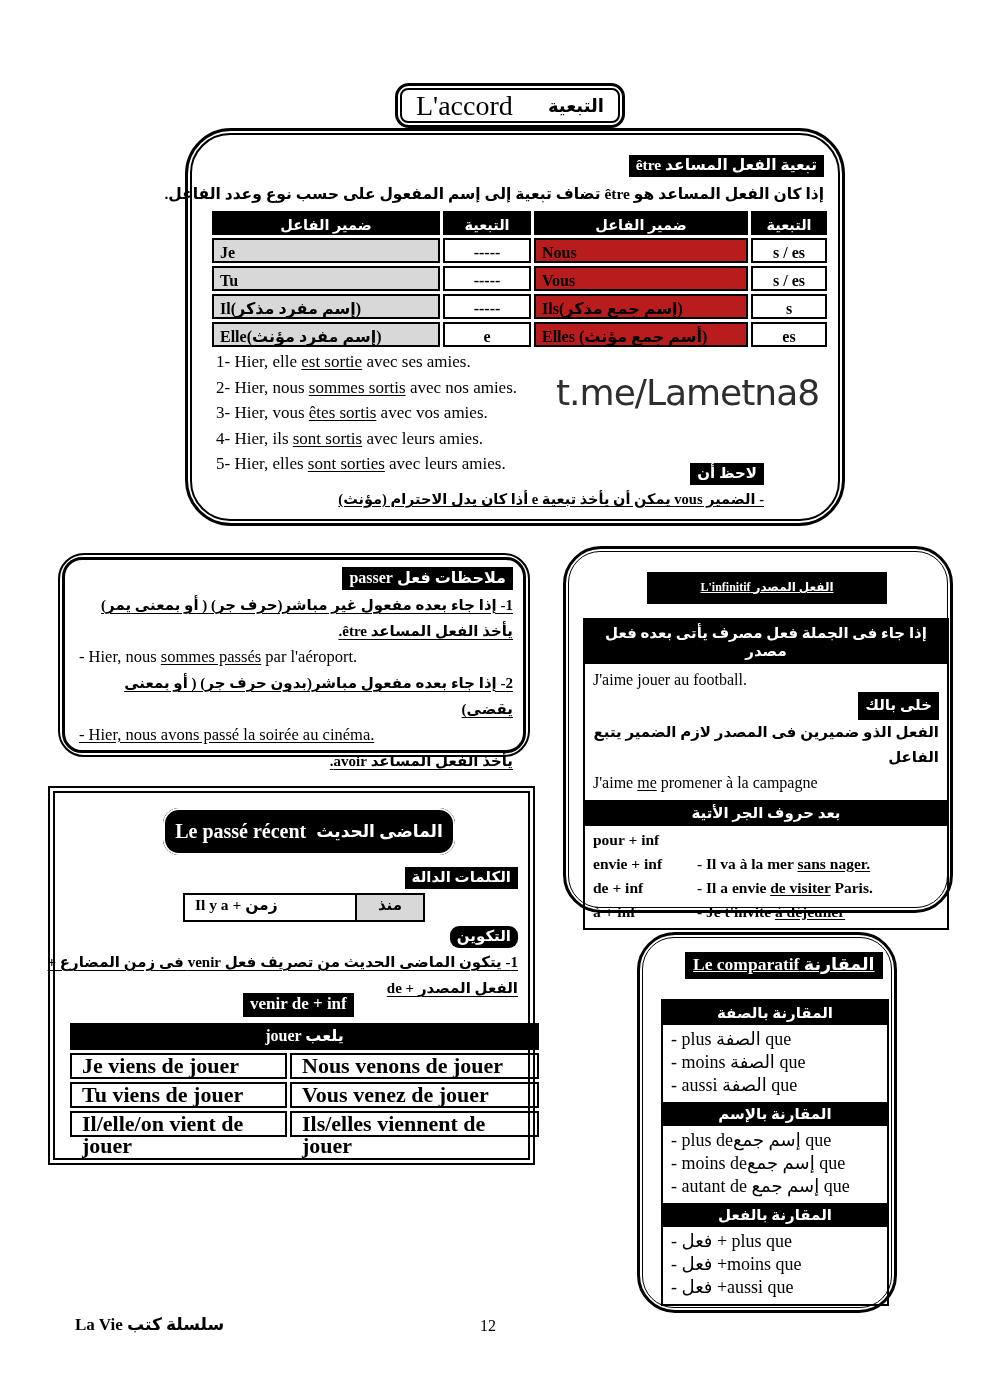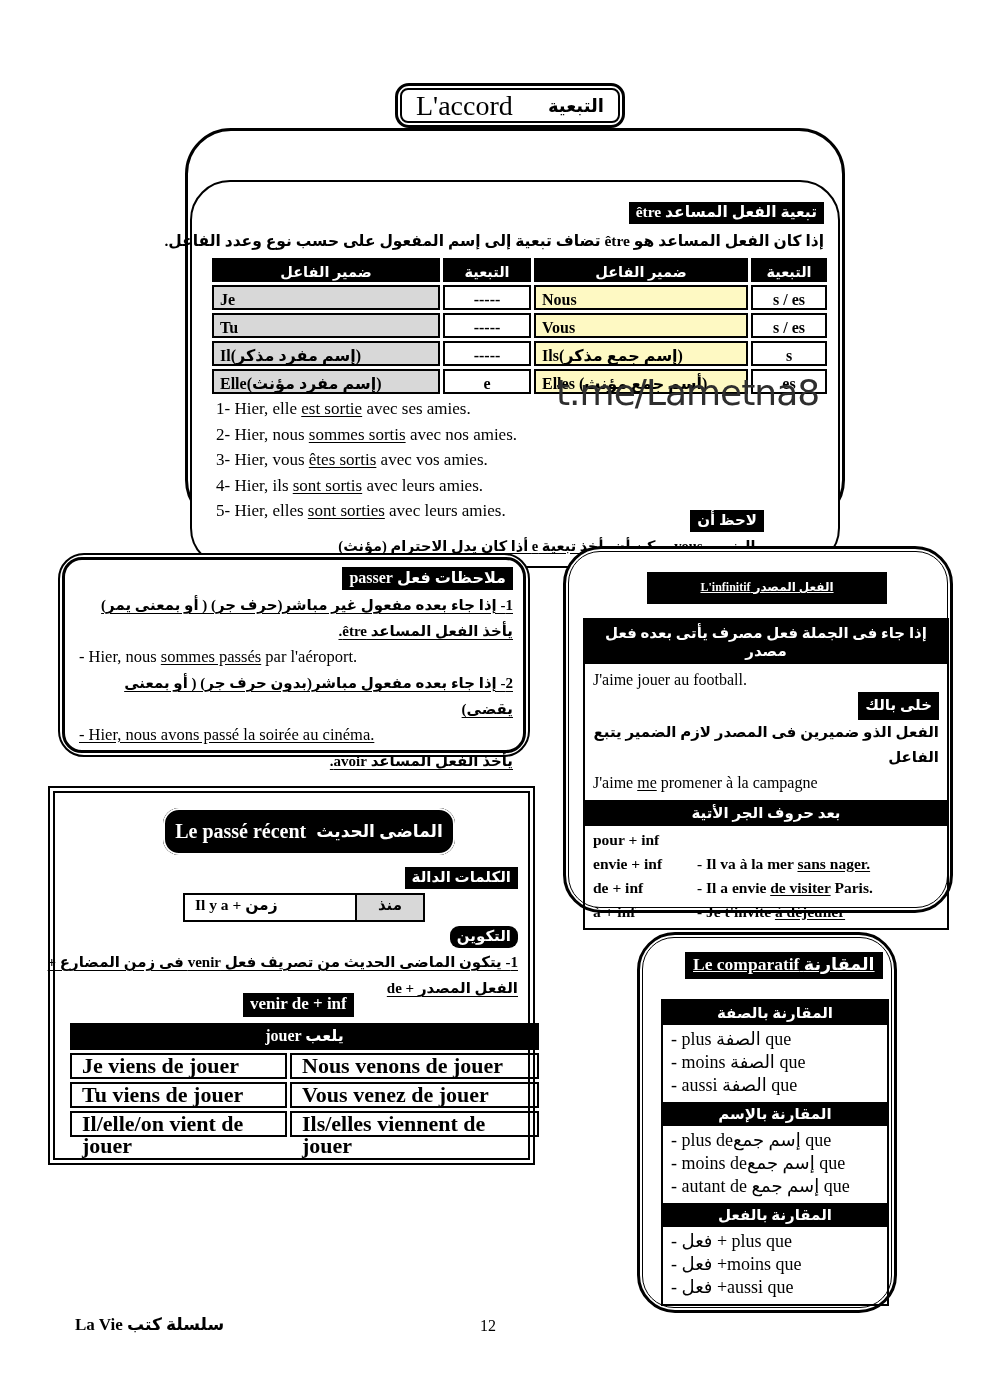--- a/index.html
+++ b/index.html
@@ -4,21 +4,21 @@
 <style>
   * { box-sizing: border-box; margin: 0; padding: 0; }
   html,body { width: 991px; height: 1400px; background:#fff; }
   body { font-family: "Liberation Serif", "DejaVu Sans", serif; color:#000; }
   .page { position: relative; width: 991px; height: 1400px; background:#fff; overflow:hidden; }
   .u { text-decoration: underline; text-underline-offset: 2px; }
 
   
   .dbl { position:absolute; border:2px solid #000; padding:3px; background:#fff; }
   .dbl > .inner { width:100%; height:100%; border:3px solid #000; position:relative; background:#fff; }
-  .rounded { border-radius:46px; } .rounded > .inner { border-radius:40px;margin-top:47px; }
+  .rounded { border-radius:46px; } .rounded > .inner { border-radius:40px; }
   .rounded-sm { border-radius:26px; } .rounded-sm > .inner { border-radius:20px; }
   .rounded-md { border-radius:38px; } .rounded-md > .inner { border-radius:32px; }
 
   
   .title-box { left:395px; top:83px; width:230px; height:45px; border-radius:14px; border-width:3px; padding:2px; z-index:3;}
   .title-box > .inner { border-radius:8px; border-width:2px; display:flex; align-items:center; justify-content:space-between; padding:0 14px; }
   .title-fr { font-size:28px; font-weight:normal; }
   .title-ar { font-size:18px; font-weight:bold; }
 
   .chip { display:inline-block; background:#000; color:#fff; font-weight:bold; padding:1px 7px 3px; }
@@ -27,21 +27,21 @@
   
   .big-box { left:185px; top:128px; width:660px; height:398px; border-width:3px; padding:2px;}
   .big-box > .inner { border-width:2px; }
   .acc-chip { position:absolute; right:14px; top:20px; font-size:15.5px; }
   .acc-intro { position:absolute; right:14px; top:50px; font-size:15.5px; font-weight:bold; white-space:nowrap; }
   .acc-table { position:absolute; left:20px; top:76px; width:616px; }
   .t-row { display:flex; gap:3px; margin-bottom:3px; }
   .t-cell { border:2px solid #000; font-weight:bold; padding:2px 6px; height:25px; line-height:21px; font-size:16px; }
   .t-head .t-cell { background:#000; color:#fff; height:24px; text-align:center; font-size:14.5px; line-height:20px;}
   .c0 { width:228px; background:#d8d8d8; } .c1 { width:88px; background:#fff; text-align:center; }
-  .c2 { width:214px; background:#fef9c3; } .c3 { width:76px; background:#fff; text-align:center; }
+  .c2 { width:214px; background:#b91c1c; } .c3 { width:76px; background:#fff; text-align:center; }
   .t-head .c0, .t-head .c2 { background:#000; } 
   .acc-examples { position:absolute; left:24px; top:214px; font-size:17px; line-height:25.5px; }
   .acc-note-chip { position:absolute; right:74px; top:328px; font-size:15px; }
   .acc-note { position:absolute; right:74px; top:356px; font-size:14.5px; font-weight:bold; white-space:nowrap; }
   .watermark { position:absolute; left:556px; top:372px; font-family:"DejaVu Sans", sans-serif; font-size:36px; color:#2e2e2e; letter-spacing:-1px; z-index:5; }
 
   
   .passer-box { left:58px; top:553px; width:472px; height:204px; border-width:2px; padding:2px;}
   .passer-box > .inner { border-width:3px; border-radius:20px; padding:7px 10px 0; }
   .p-chip { text-align:right; font-size:16px; margin-bottom:2px; }

